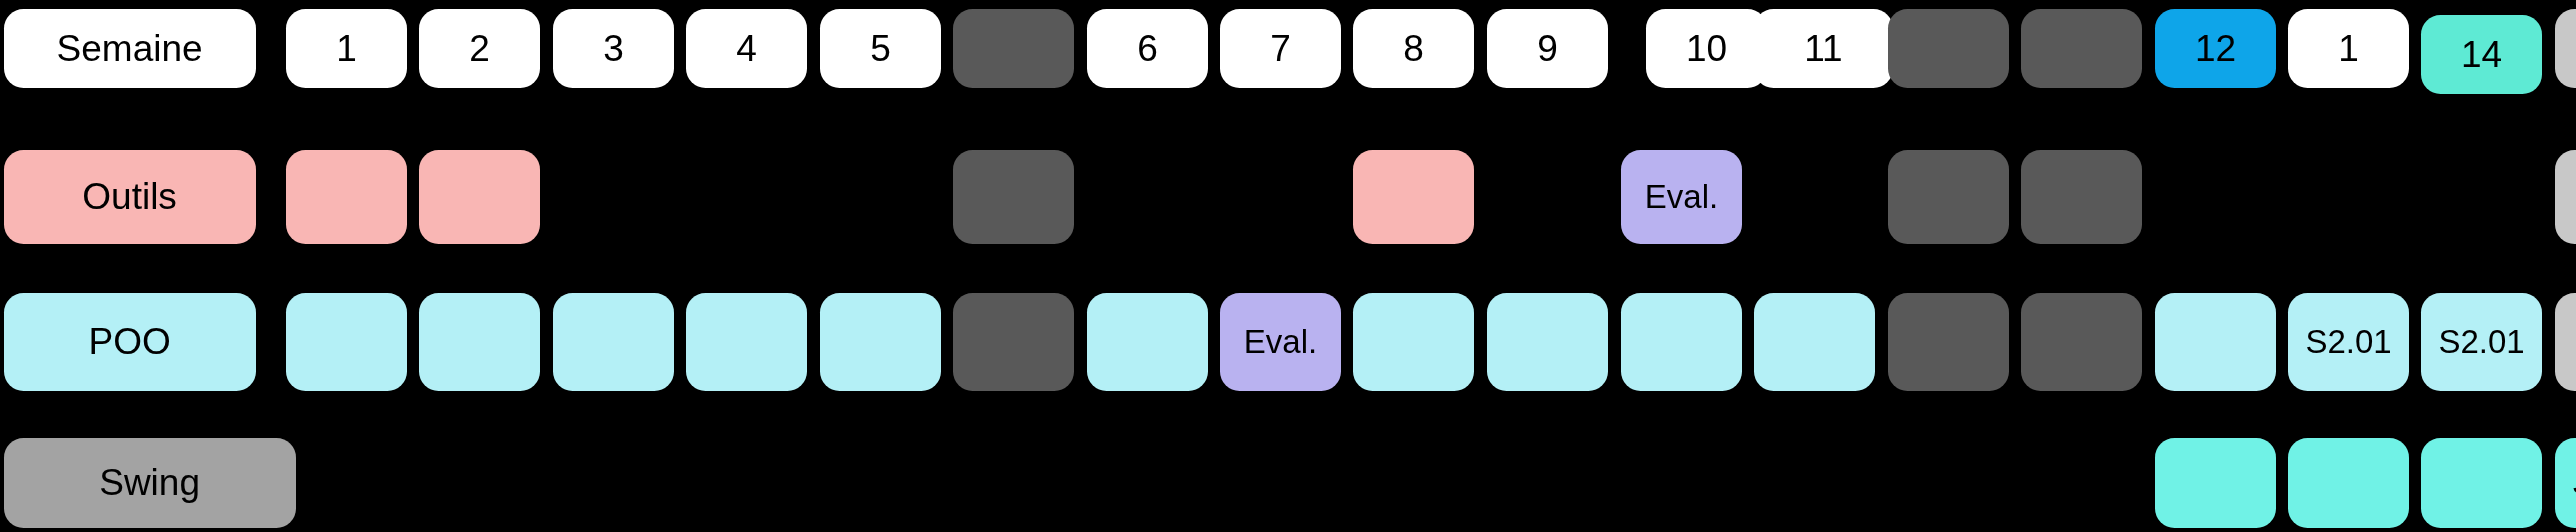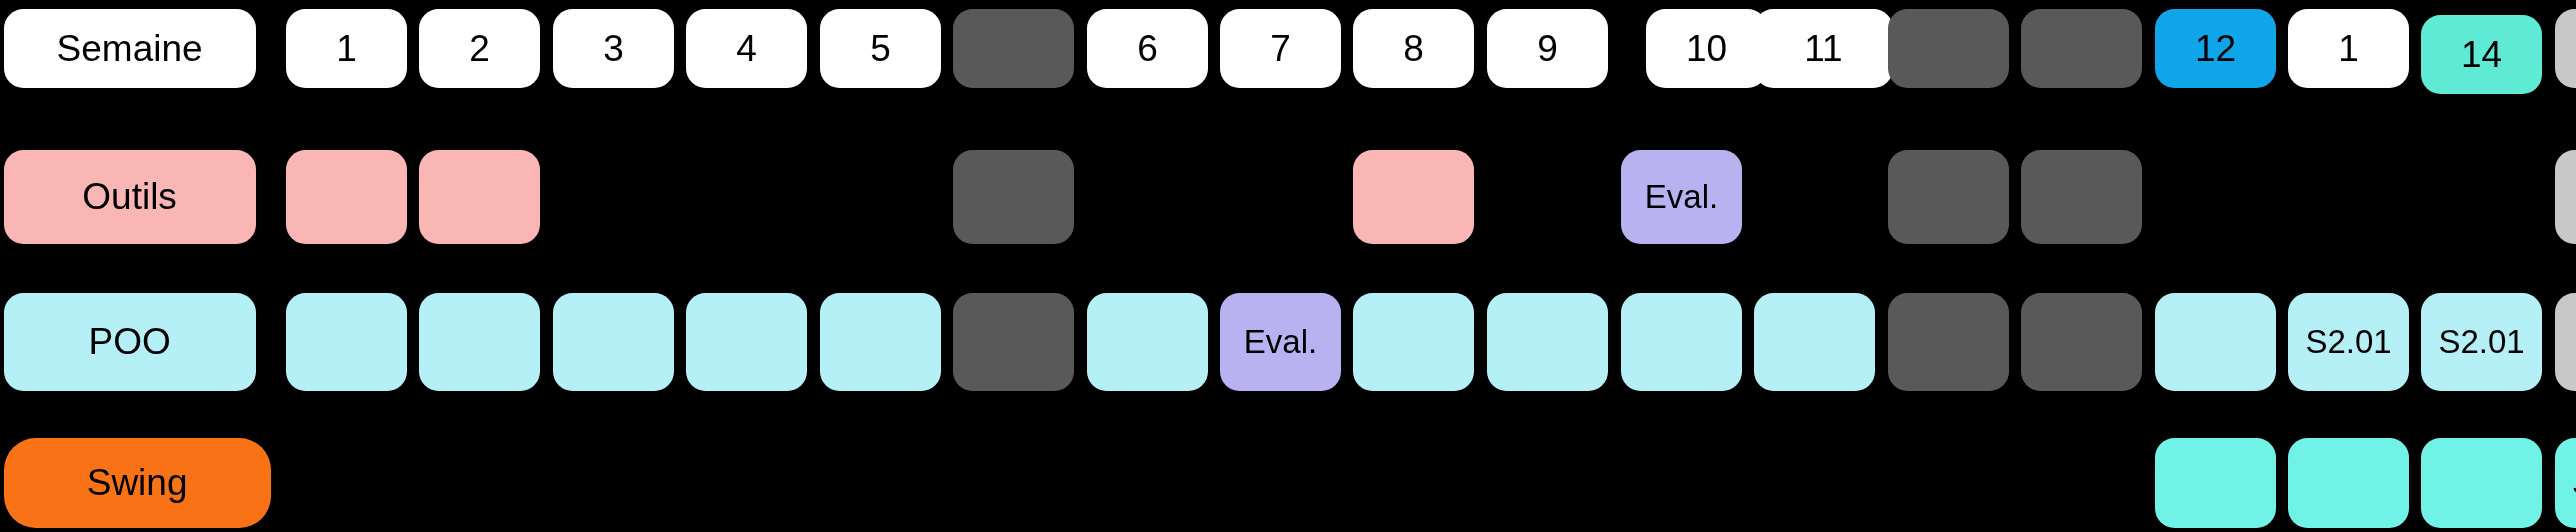--- a/index.html
+++ b/index.html
@@ -75,19 +75,19 @@
     <div class="cell" style="left: 1353px; top: 293px; width: 121px; height: 98px; background: rgb(180, 240, 246); font-size: 33px;"></div>
     <div class="cell" style="left: 1487px; top: 293px; width: 121px; height: 98px; background: rgb(180, 240, 246); font-size: 33px;"></div>
     <div class="cell" style="left: 1621px; top: 293px; width: 121px; height: 98px; background: rgb(180, 240, 246); font-size: 33px;"></div>
     <div class="cell" style="left: 1754px; top: 293px; width: 121px; height: 98px; background: rgb(180, 240, 246); font-size: 33px;"></div>
     <div class="cell" style="left: 1888px; top: 293px; width: 121px; height: 98px; background: rgb(89, 89, 89); font-size: 33px;"></div>
     <div class="cell" style="left: 2021px; top: 293px; width: 121px; height: 98px; background: rgb(89, 89, 89); font-size: 33px;"></div>
     <div class="cell" style="left: 2155px; top: 293px; width: 121px; height: 98px; background: rgb(180, 240, 246); font-size: 33px;"></div>
     <div class="cell" style="left: 2288px; top: 293px; width: 121px; height: 98px; background: rgb(180, 240, 246); font-size: 33px;">S2.01</div>
     <div class="cell" style="left: 2421px; top: 293px; width: 121px; height: 98px; background: rgb(180, 240, 246); font-size: 33px;">S2.01</div>
     <div class="cell" style="left: 2555px; top: 293px; width: 121px; height: 98px; background: rgb(200, 200, 200); font-size: 33px;"></div>
-    <div class="cell" style="left: 3.6px; top: 438px; width: 267px; height: 90px; background: #f97316; font-size: 37px; border-radius: 32px;">Swing</div>
+    <div class="cell" style="left: 3.6px; top: 438px; width: 292px; height: 90px; background: #a3a3a3; font-size: 37px;">Swing</div>
     <div class="cell" style="left: 2155px; top: 438px; width: 121px; height: 90px; background: rgb(112, 242, 230); font-size: 33px;"></div>
     <div class="cell" style="left: 2288px; top: 438px; width: 121px; height: 90px; background: rgb(112, 242, 230); font-size: 33px;"></div>
     <div class="cell" style="left: 2421px; top: 438px; width: 121px; height: 90px; background: rgb(112, 242, 230); font-size: 33px;"></div>
     <div class="cell italic" style="left: 2555px; top: 438px; width: 121px; height: 90px; background: rgb(112, 242, 230); font-size: 33px;">S2.01</div>
   </div>
 
 
 </body></html>

